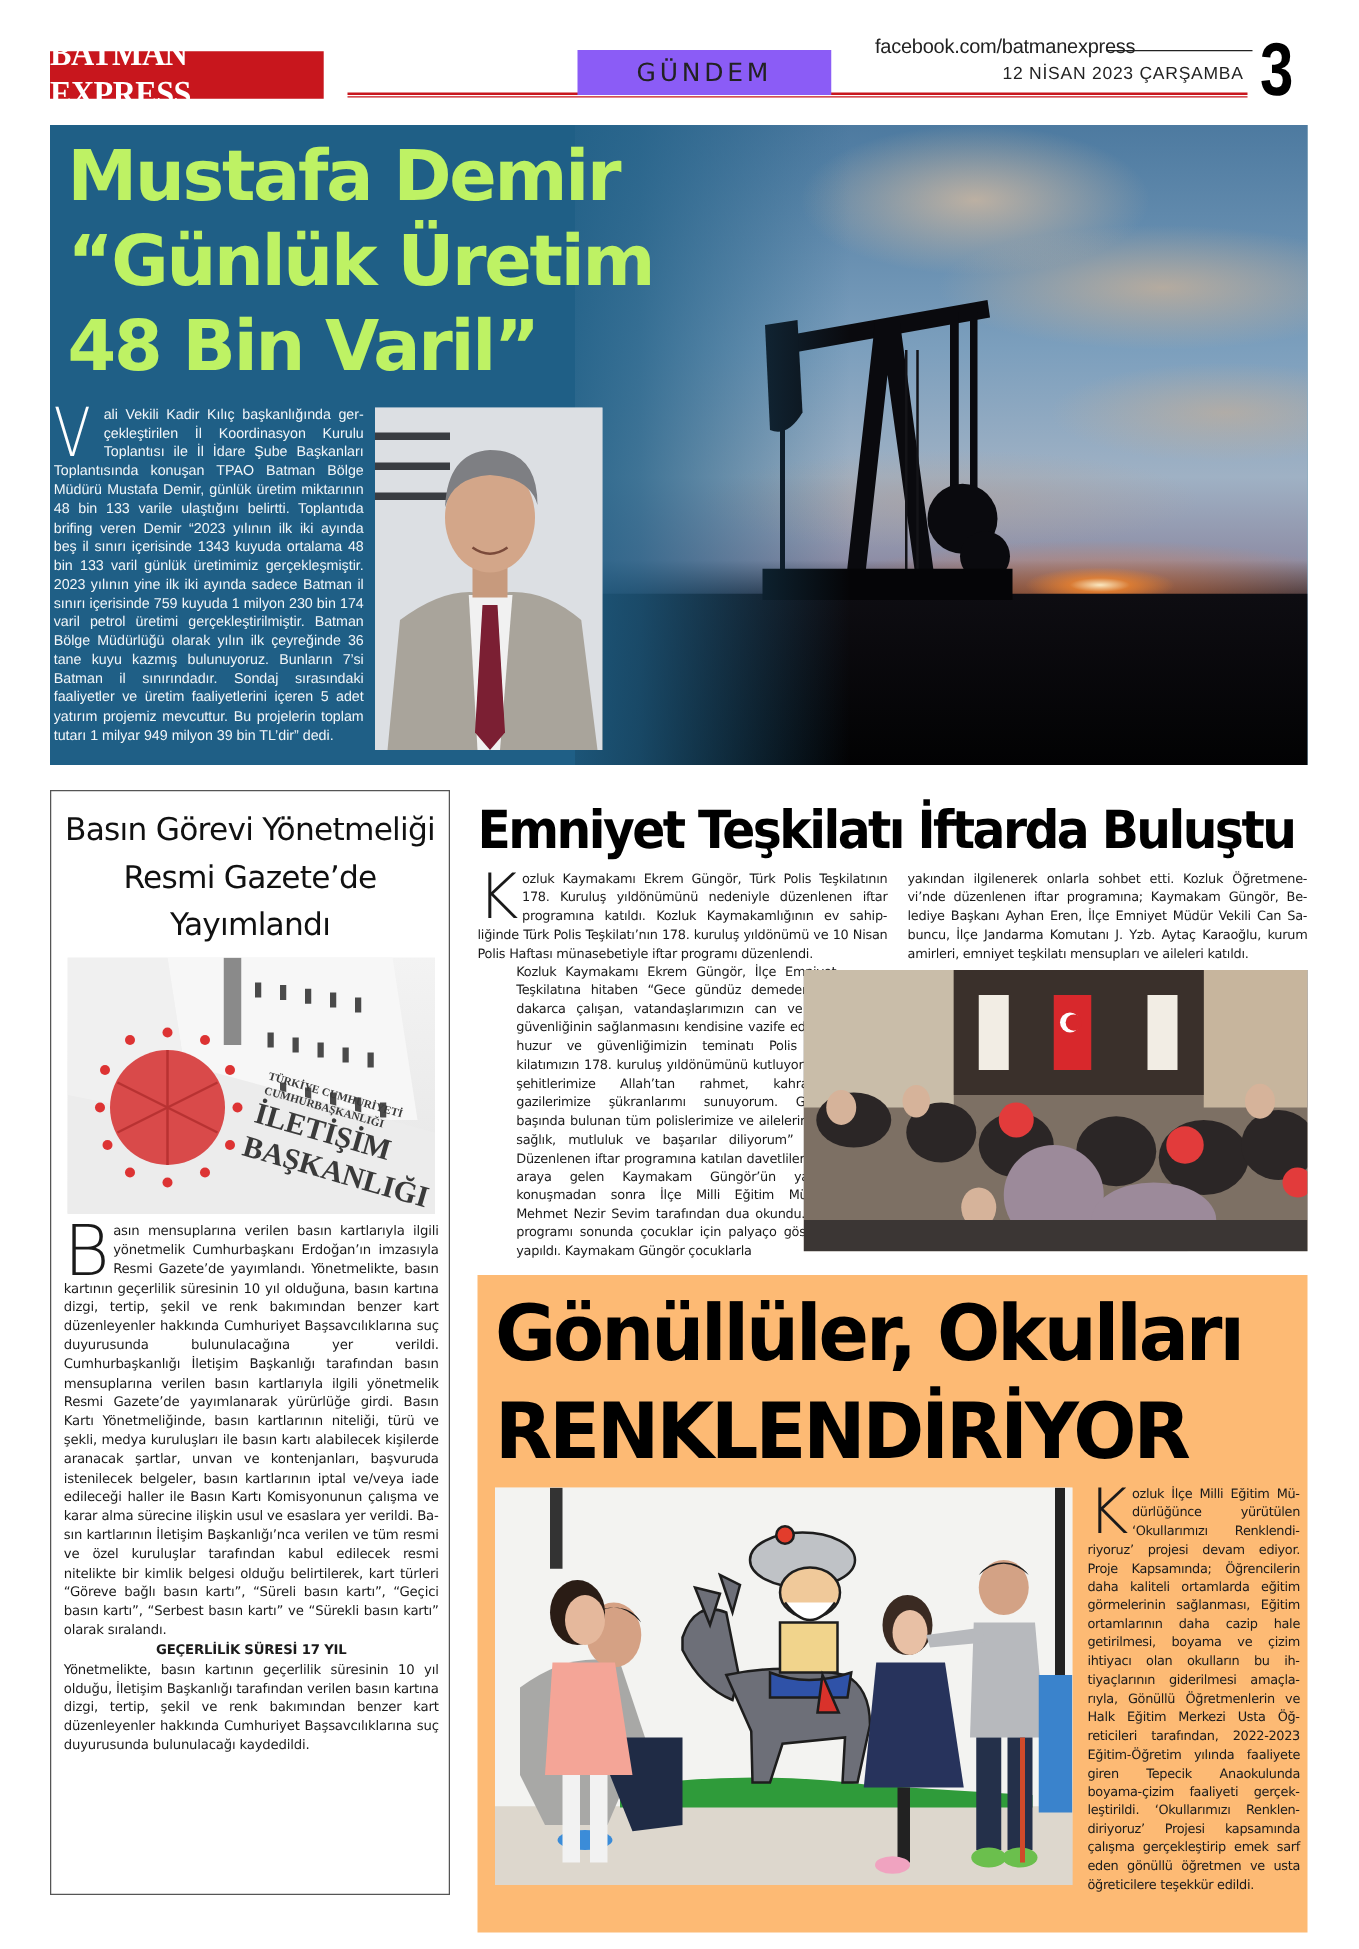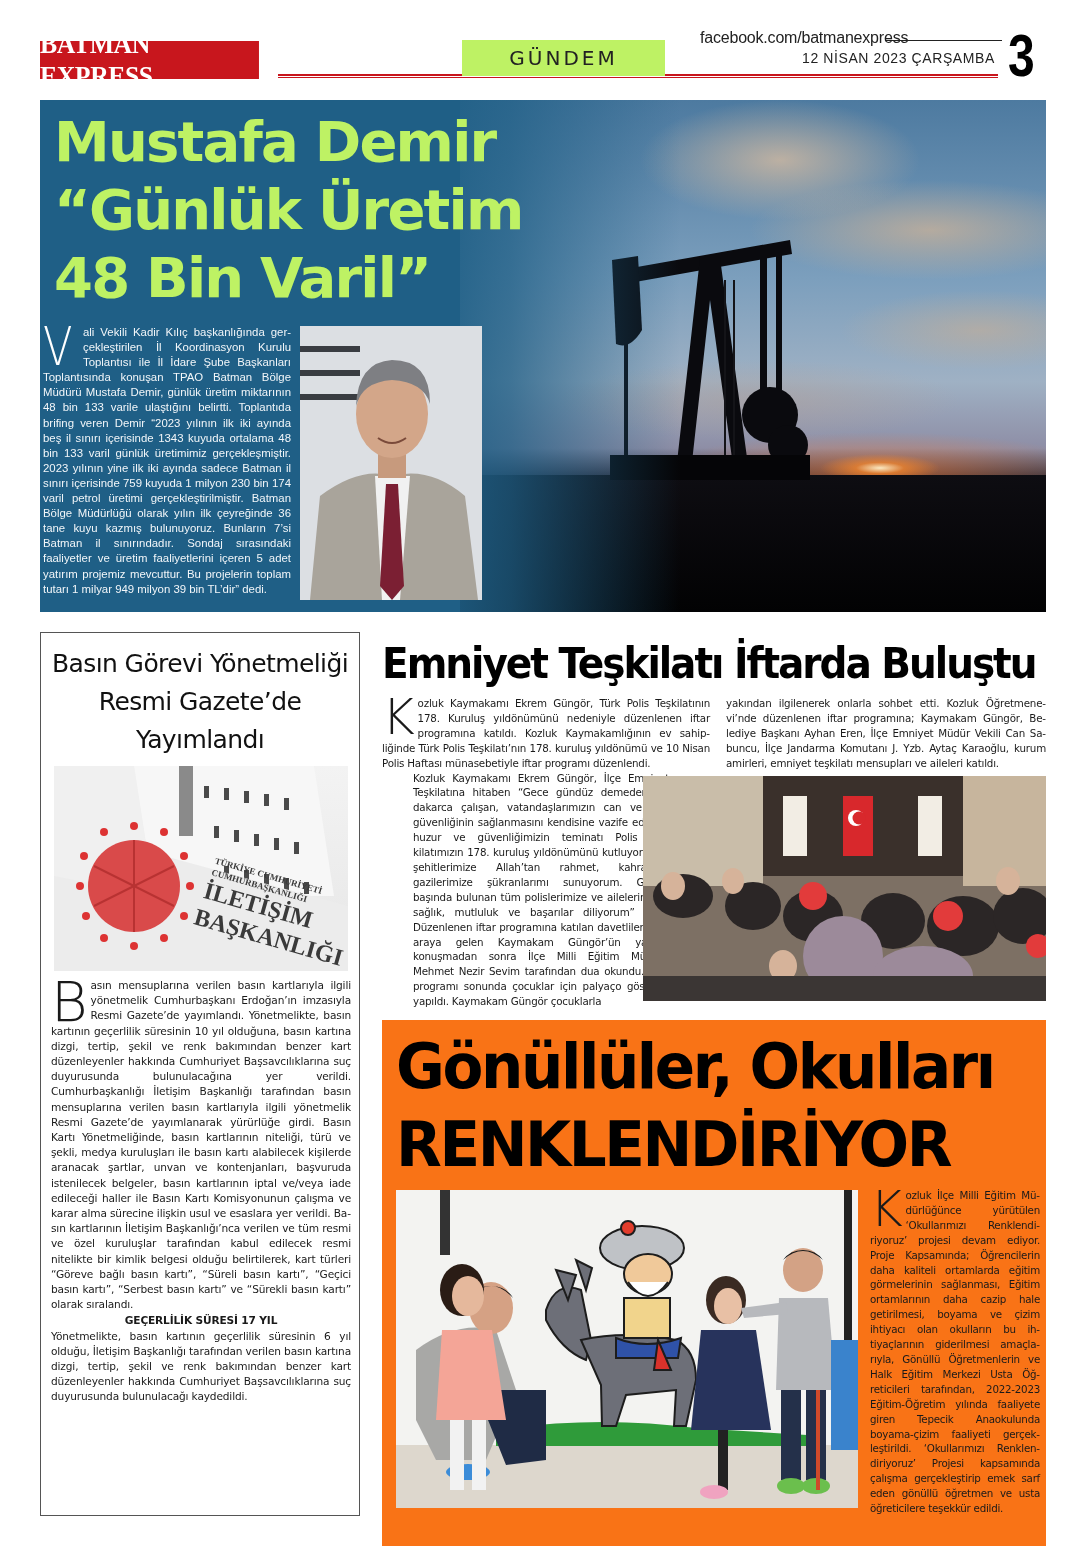--- a/index.html
+++ b/index.html
@@ -13,21 +13,21 @@
     font-family: "Liberation Serif", serif; font-weight: 700; font-size: 28px;
     letter-spacing: -0.5px; text-transform: uppercase; transform: scaleX(0.92);
     transform-origin: left center;
   }
   .rule-red {
     position: absolute; left: 278px; top: 74px; width: 720px; height: 4px;
     border-top: 2px solid #c8161d; border-bottom: 1px solid #c8161d;
   }
   .section-box {
     position: absolute; left: 462px; top: 40px; width: 203px; height: 36px;
-    background: #bef264; display: flex; align-items: center; justify-content: center;
+    background: #8b5cf6; display: flex; align-items: center; justify-content: center;
     font-family: "DejaVu Sans", sans-serif; font-size: 20px; letter-spacing: 3px; color: #222;
   }
   .fb {
     position: absolute; left: 700px; top: 29px; font-family: "Liberation Sans", sans-serif;
     font-size: 16px; color: #222; letter-spacing: -0.2px;
   }
   .fb-rule { position: absolute; left: 885px; top: 40px; width: 117px; height: 1px; background: #222; }
   .date {
     position: absolute; left: 802px; top: 50px; font-family: Liberation Sans, sans-serif;
     font-size: 14px; color: #222; letter-spacing: 0.6px;
@@ -122,21 +122,21 @@
     position: absolute; left: 726px; top: 696px; width: 320px;
     font-family: "DejaVu Sans", sans-serif; font-size: 10.3px; line-height: 14.9px; text-align: justify; letter-spacing: -0.2px;
   }
   .emn-photo {
     position: absolute; left: 643px; top: 776px; width: 403px; height: 225px; overflow: hidden;
     background: linear-gradient(180deg, #8c8276 0%, #6a5d52 40%, #5b4f48 100%);
   }
 
   
   .gon {
-    position: absolute; left: 382px; top: 1020px; width: 664px; height: 526px; background: #f97316;
+    position: absolute; left: 382px; top: 1020px; width: 664px; height: 526px; background: #fdba74;
   }
   .gon h2 {
     position: absolute; left: 14px; top: 8px; width: 640px; text-align: left;
     font-family: "DejaVu Sans", sans-serif; font-weight: 700; color: #000;
     font-size: 62px; line-height: 78px; letter-spacing: -2.5px; transform: scaleX(0.96); transform-origin: left;
   }
   .gon .photo {
     position: absolute; left: 14px; top: 170px; width: 462px; height: 318px; overflow: hidden;
     background: linear-gradient(180deg, #f4f4f2 0%, #f0efec 72%, #dcd7cf 80%, #d5cfc5 100%);
   }
@@ -264,21 +264,21 @@
         <text x="150" y="110" font-size="9">TÜRKİYE CUMHURİYETİ</text>
         <text x="150" y="122" font-size="9">CUMHURBAŞKANLIĞI</text>
         <text x="148" y="146" font-size="24">İLETİŞİM</text>
         <text x="146" y="174" font-size="24">BAŞKANLIĞI</text>
       </g>
     </svg>
   </div>
   <div class="body">
     <span class="drop">B</span><span>asın mensuplarına verilen basın kartlarıyla ilgili yönetmelik Cumhurbaşkanı Erdoğan’ın imza­sıyla Resmi Gazete’de yayımlandı. Yönetmelik­te, basın kartının geçerlilik süresinin 10 yıl olduğuna, basın kartına dizgi, tertip, şekil ve renk bakımından benzer kart düzenleyenler hakkında Cumhuriyet Başsavcılıklarına suç duyurusunda bulunulacağı­na yer verildi. Cumhurbaşkanlığı İletişim Başkanlığı tarafından basın mensuplarına verilen basın kartla­rıyla ilgili yönetmelik Resmi Gazete’de yayımlanarak yürürlüğe girdi. Basın Kartı Yönetmeliğinde, basın kartlarının niteliği, türü ve şekli, medya kuruluşları ile basın kartı alabilecek kişilerde aranacak şartlar, unvan ve kontenjanları, başvuruda istenilecek bel­geler, basın kartlarının iptal ve/veya iade edileceği haller ile Basın Kartı Komisyonunun çalışma ve karar alma sürecine ilişkin usul ve esaslara yer verildi. Ba­sın kartlarının İletişim Başkanlığı’nca verilen ve tüm resmi ve özel kuruluşlar tarafından kabul edilecek resmi nitelikte bir kimlik belgesi olduğu belirtilerek, kart türleri “Göreve bağlı basın kartı”, “Süreli basın kartı”, “Geçici basın kartı”, “Serbest basın kartı” ve “Sürekli basın kartı” olarak sıralandı.</span>
     <span class="sub">GEÇERLİLİK SÜRESİ 17 YIL</span>
-    <span>Yönetmelikte, basın kartının geçerlilik süresinin 6 yıl olduğu, İletişim Başkanlığı tarafından verilen basın kartına dizgi, tertip, şekil ve renk bakımından benzer kart düzenleyenler hakkında Cumhuriyet Başsavcı­lıklarına suç duyurusunda bulunulacağı kaydedildi.</span>
+    <span>Yönetmelikte, basın kartının geçerlilik süresinin 10 yıl olduğu, İletişim Başkanlığı tarafından verilen basın kartına dizgi, tertip, şekil ve renk bakımından benzer kart düzenleyenler hakkında Cumhuriyet Başsavcı­lıklarına suç duyurusunda bulunulacağı kaydedildi.</span>
   </div>
 </div>
 
 <div class="emn-title">Emniyet Teşkilatı İftarda Buluştu</div>
 <div class="emn-col1">
   <span class="drop">K</span><span>ozluk Kaymakamı Ekrem Güngör, Türk Polis Teşkilatının 178. Kuruluş yıldönümünü nedeniyle düzenlenen iftar programına katıldı. Kozluk Kaymakamlığının ev sahip­liğinde Türk Polis Teşkilatı’nın 178. kuruluş yıldönümü ve 10 Nisan Polis Haftası münasebetiyle iftar programı düzenlendi.</span>
   <div class="narrow">Kozluk Kaymakamı Ekrem Güngör, İlçe Emniyet Teşkilatına hitaben “Gece gündüz demeden fe­dakarca çalışan, vatandaşlarımızın can ve mal güvenliğinin sağlanmasını kendisine vazife edi­nen, huzur ve güvenliğimizin teminatı Polis Teş­kilatımızın 178. kuruluş yıldönümünü kutluyor; aziz şehitlerimize Allah’tan rahmet, kahraman gazilerimize şükranlarımı sunuyorum. Görevi başında bulunan tüm polislerimize ve ailelerine de sağlık, mutluluk ve başarılar diliyorum” dedi. Düzenlenen iftar programına katılan davetliler­le bir araya gelen Kaymakam Güngör’ün yaptı­ğı konuşmadan sonra İlçe Milli Eğitim Müdürü Mehmet Nezir Sevim tarafından dua okundu. İftar programı sonunda çocuklar için palyaço gösterisi yapıldı. Kaymakam Güngör çocuklarla</div>
 </div>
 <div class="emn-col2">yakından ilgilenerek onlarla sohbet etti. Kozluk Öğretmene­vi’nde düzenlenen iftar programına; Kaymakam Güngör, Be­lediye Başkanı Ayhan Eren, İlçe Emniyet Müdür Vekili Can Sa­buncu, İlçe Jandarma Komutanı J. Yzb. Aytaç Karaoğlu, kurum amirleri, emniyet teşkilatı mensupları ve aileleri katıldı.</div>
 <div class="emn-photo">

